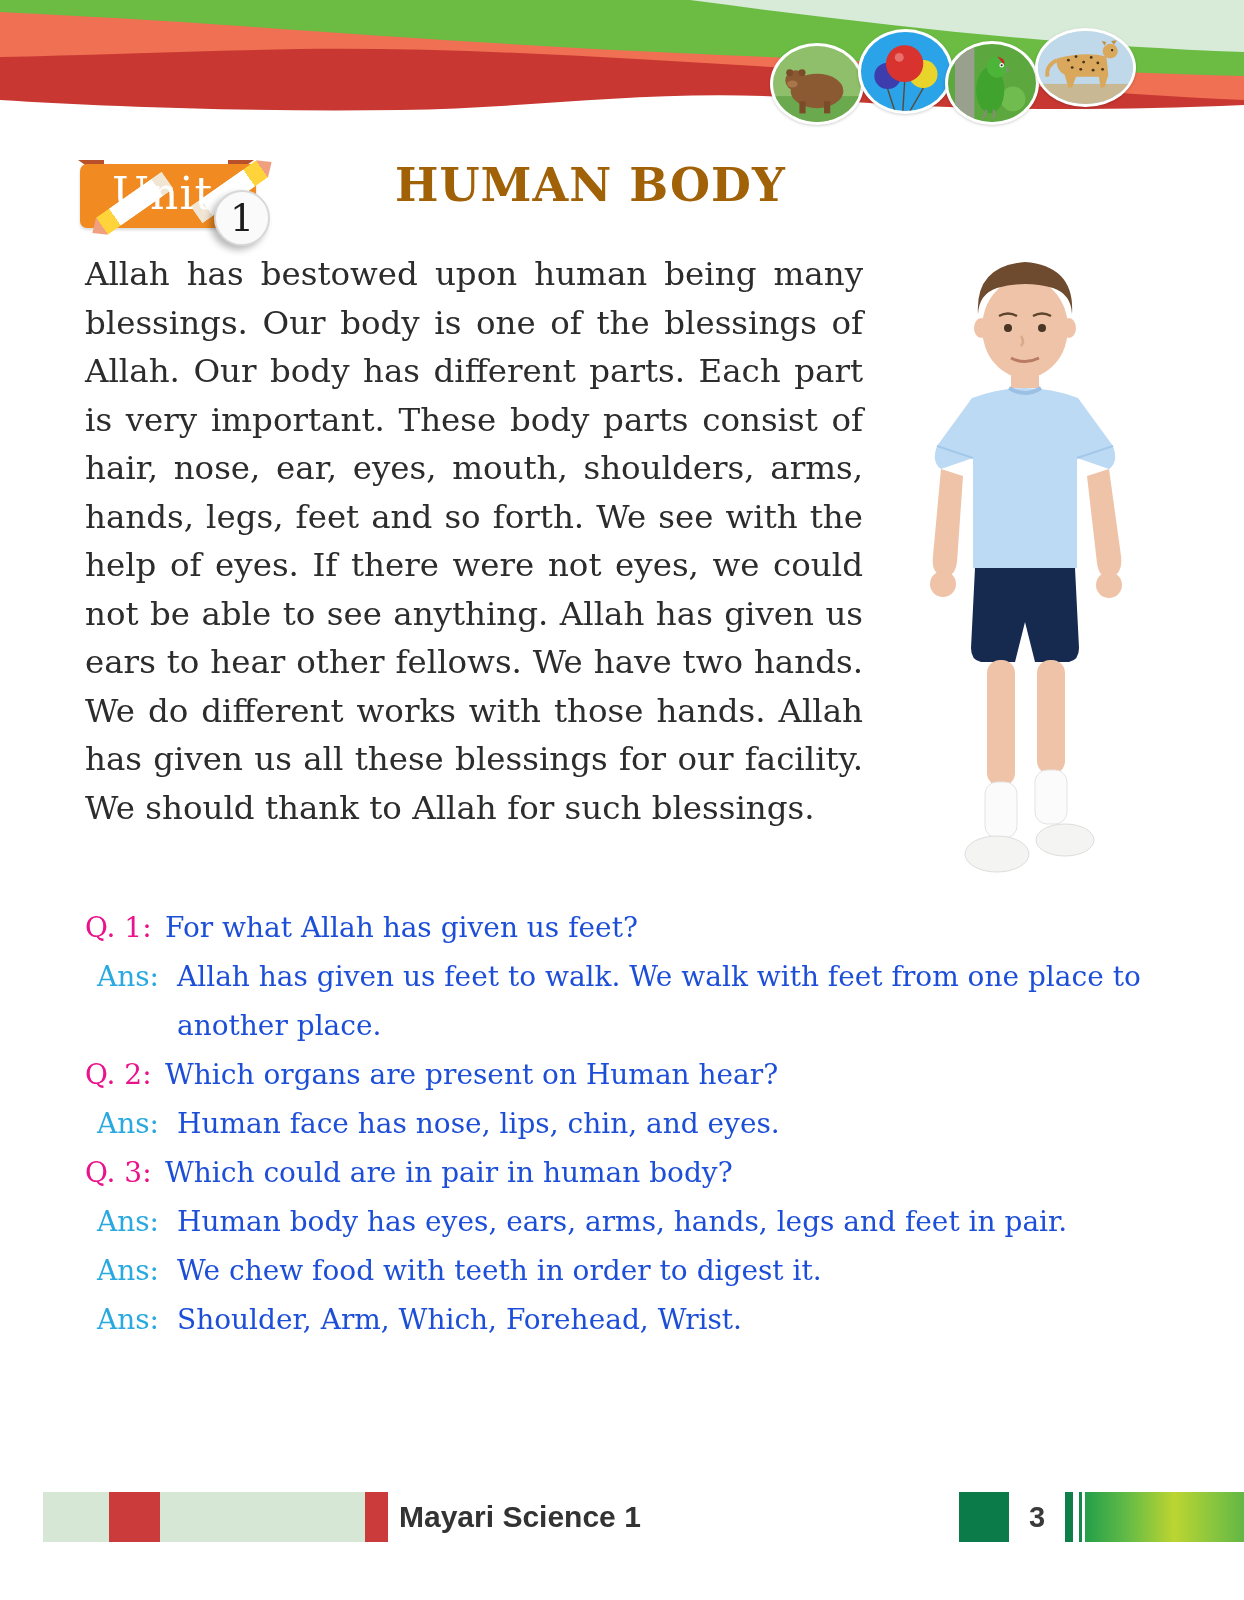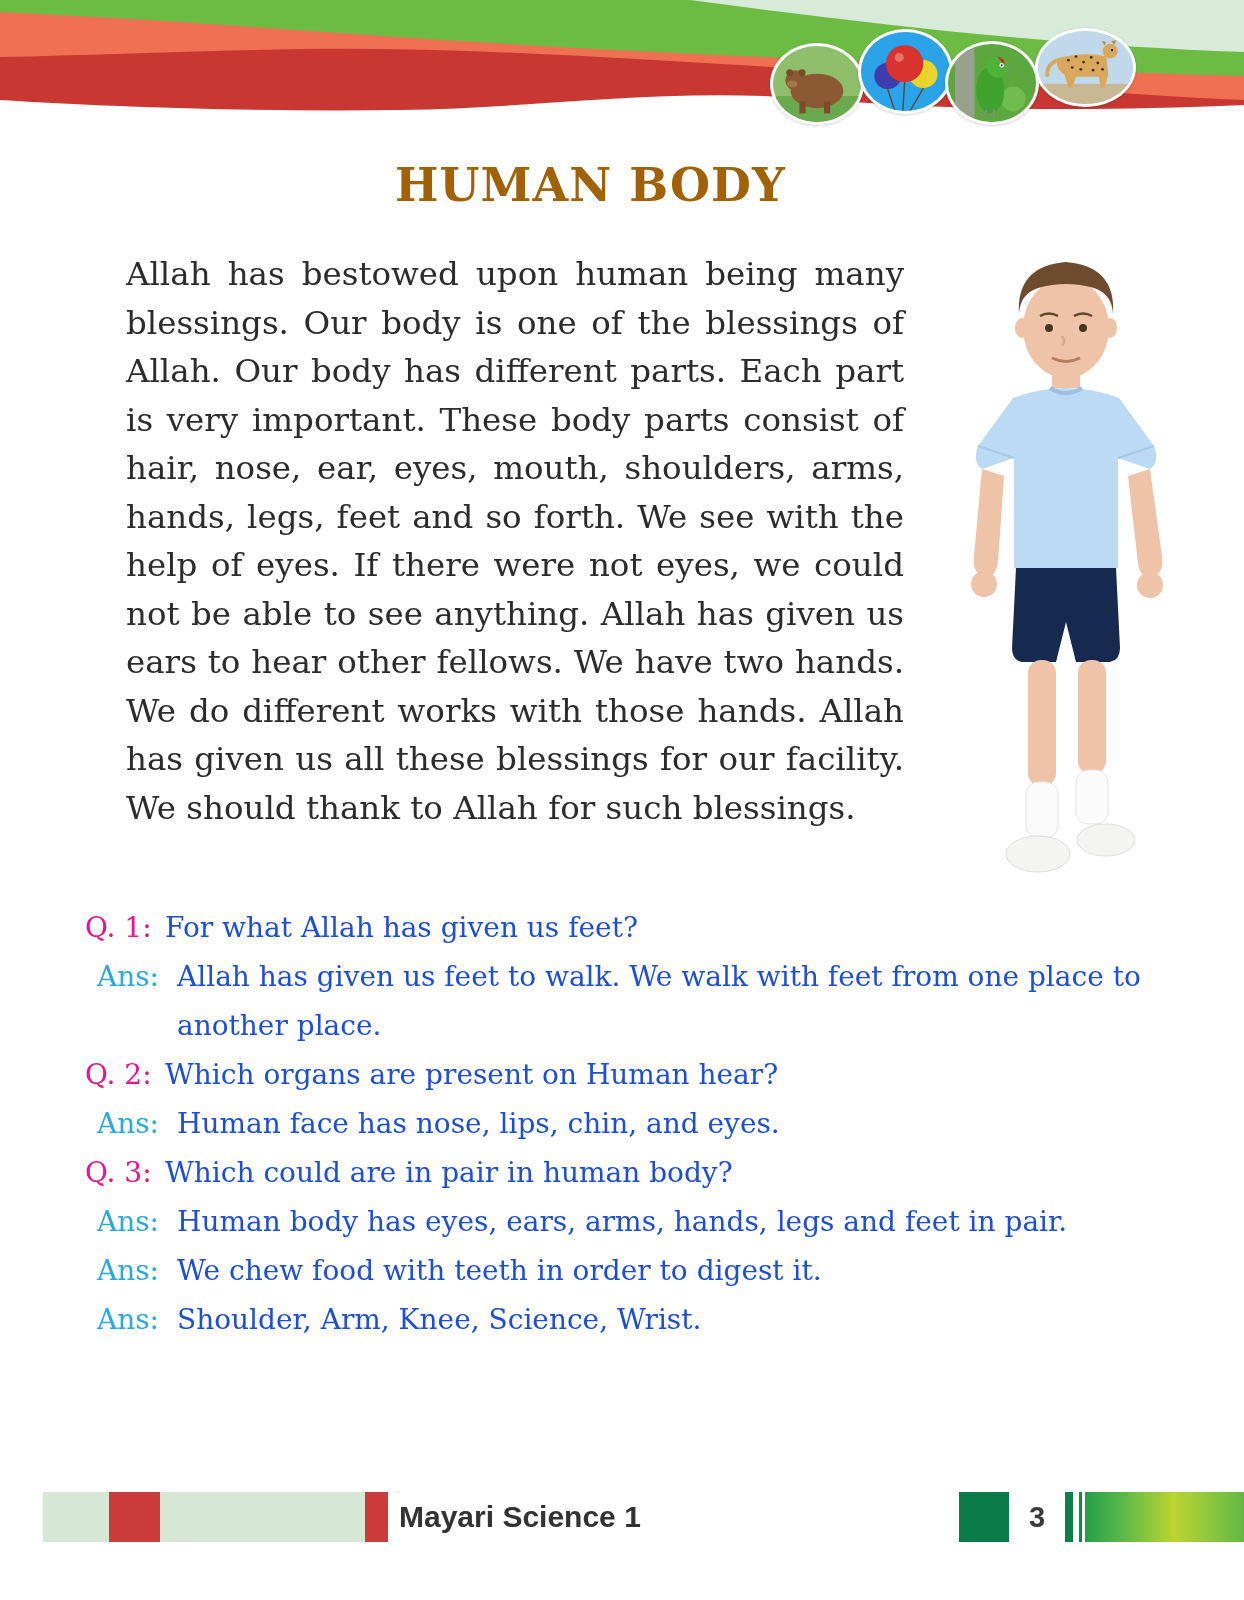--- a/index.html
+++ b/index.html
@@ -64,21 +64,21 @@
   }
 
   
   .page-title {
     position: absolute; left: 395px; top: 158px;
     font-size: 46px; font-weight: bold; color: #a16207;
     letter-spacing: 1px;
   }
 
   
-  .intro-wrap { position: absolute; left: 85px; top: 250px; width: 1085px; margin-left: 41px; }
+  .intro-wrap { position: absolute; left: 85px; top: 250px; width: 1085px; }
   .intro-paragraph {
     width: 778px;
     font-size: 32.5px; line-height: 48.5px;
     text-align: justify; color: #2c2c2c;
   }
   .boy-figure { position: absolute; left: 790px; top: -14px; width: 300px; height: 660px; }
   .boy-figure svg { display: block; }
 
   
   .qa-list { position: absolute; left: 85px; top: 903px; width: 1085px; font-size: 28px; }
@@ -180,20 +180,31 @@
           <circle cx="63" cy="35" r="1.5"></circle>
           <circle cx="45" cy="42" r="1.5"></circle>
         <circle cx="58" cy="43" r="1.5"></circle>
           <circle cx="36" cy="40" r="1.5"></circle>
           <circle cx="68" cy="42" r="1.5"></circle>
       </g>
       <circle cx="78" cy="21" r="1.2" fill="#222"></circle>
     </svg>
   </div>
 
+  <div class="unit-badge">
+    <div class="ribbon-tri left"></div>
+    <div class="ribbon-tri right"></div>
+    <div class="badge-rect"></div>
+    <div class="pencil p-left"></div>
+    <div class="pencil p-right"></div>
+    <span class="unit-text">Unit</span>
+    <div class="unit-circle">
+      <span>1</span>
+    </div>
+  </div>
 
   <h1 class="page-title">HUMAN BODY</h1>
 
   <div class="intro-wrap">
     <p class="intro-paragraph">Allah has bestowed upon human being many blessings. Our body is one of the blessings of Allah. Our body has different parts. Each part is very important. These body parts consist of hair, nose, ear, eyes, mouth, shoulders, arms, hands, legs, feet and so forth. We see with the help of eyes. If there were not eyes, we could not be able to see anything. Allah has given us ears to hear other fellows. We have two hands. We do different works with those hands. Allah has given us all these blessings for our facility. We should thank to Allah for such blessings.</p>
     <div class="boy-figure">
       <svg viewBox="0 0 300 660" width="300" height="660">
 
         <ellipse cx="150" cy="92" rx="43" ry="50" fill="#efc3a8"></ellipse>
         <path d="M103,78 Q100,30 150,26 Q200,30 197,78 Q196,58 178,52 Q150,44 122,52 Q104,58 103,78 Z" fill="#6e4a2e"></path>
@@ -263,21 +274,21 @@
     </div>
     <div class="qa-item">
       <div class="qa-line">
           <span class="qa-label a-label">Ans:</span>
           <span class="qa-text">We chew food with teeth in order to digest it.</span>
         </div>
     </div>
     <div class="qa-item">
       <div class="qa-line">
           <span class="qa-label a-label">Ans:</span>
-          <span class="qa-text">Shoulder, Arm, Knee, Science, Wrist.</span>
+          <span class="qa-text">Shoulder, Arm, Which, Forehead, Wrist.</span>
         </div>
     </div>
   </div>
 
   <div class="footer">
     <div class="f-left-bar"></div>
     <div class="f-red-1"></div>
     <div class="f-red-2"></div>
     <div class="f-book-title">Mayari Science 1</div>
     <div class="f-green-square"></div>

